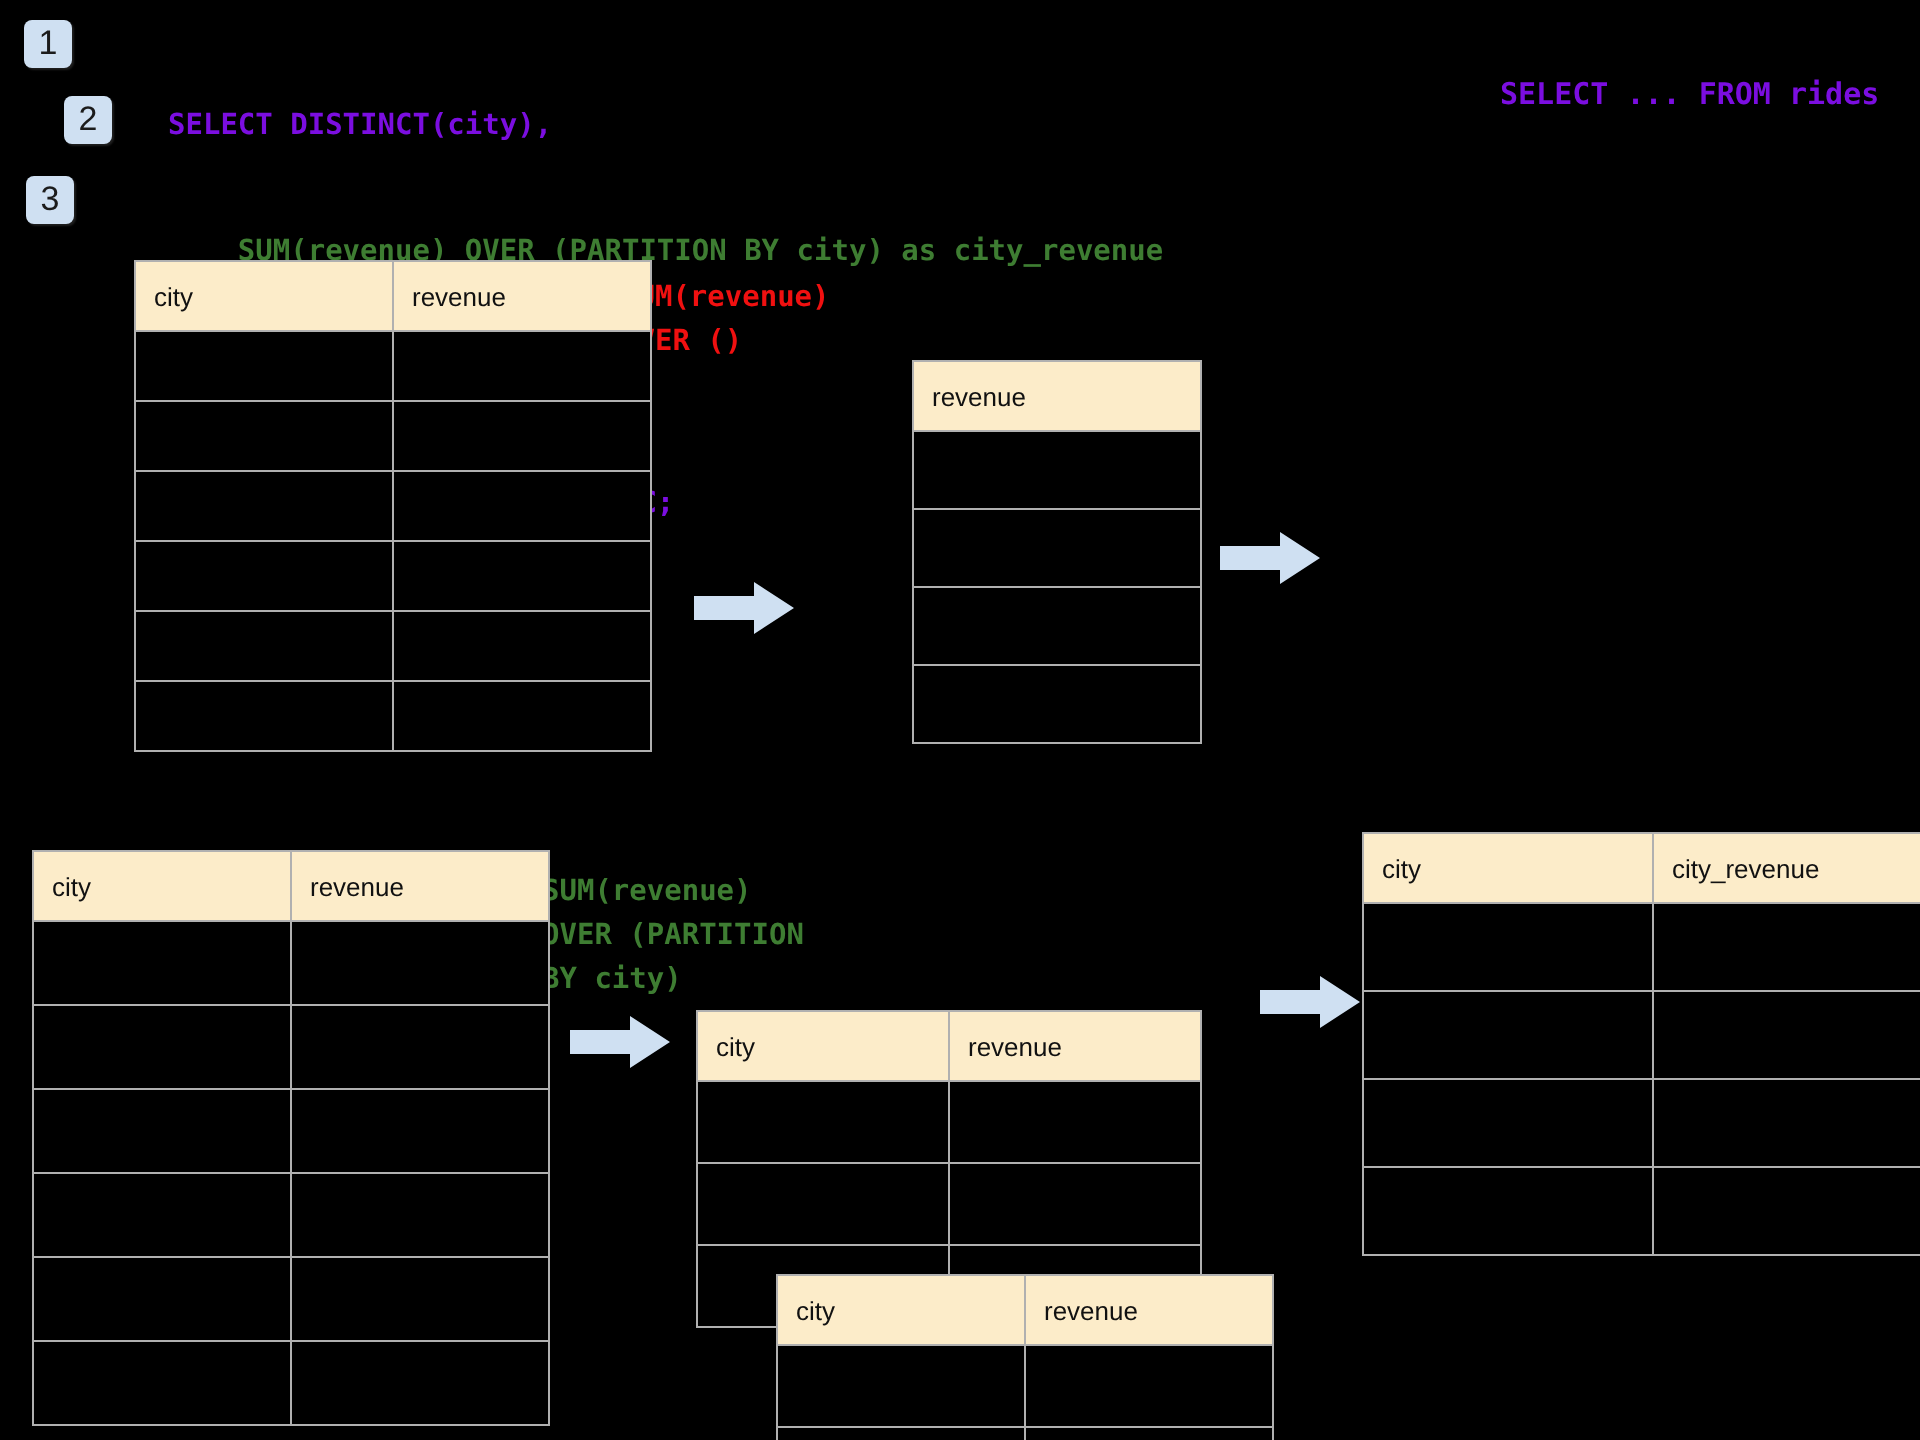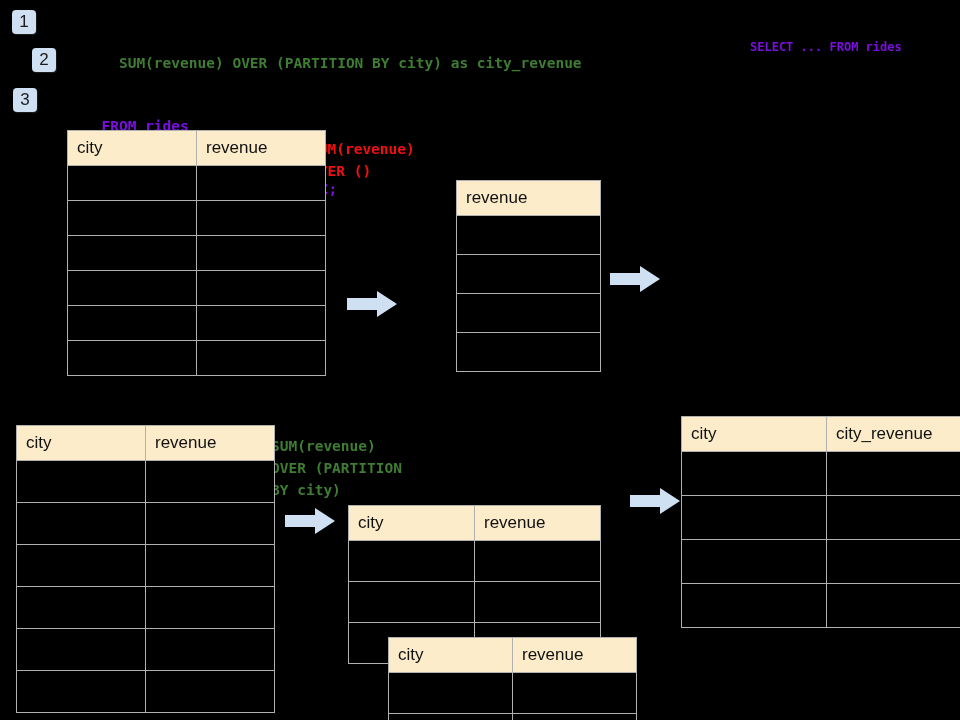--- a/index.html
+++ b/index.html
@@ -46,21 +46,21 @@
   .sql-line { display: block; white-space: pre; }
   .c-purple { color: #7b0ee0; }
   .c-red    { color: #f01010; }
   .c-green  { color: #3e7d32; }
 
   .sql-aside {
     position: absolute;
     left: 750px;
     top: 38px;
     font-family: "DejaVu Sans Mono", "Liberation Mono", monospace;
-    font-size: 12px;
+    font-size: 15px;
     line-height: 19px;
     font-weight: bold;
     color: #7b0ee0;
     white-space: pre;
     width: 200px;
   }
 
   
   .annot {
     position: absolute;
@@ -81,21 +81,21 @@
   .dtable th, .dtable td {
     border: 1px solid #b0b0b0;
     padding: 0;
     margin: 0;
   }
   .dtable th {
     background: #fcecc9;
     color: #111111;
     font-family: "Liberation Sans", sans-serif;
     font-weight: normal;
-    font-size: 17px;
+    font-size: 13px;
     text-align: left;
     padding: 5px 0 5px 9px;
     height: 24px;
     vertical-align: middle;
   }
   .dtable td {
     background: #000000;
     height: 34px;
   }
 
@@ -103,20 +103,21 @@
   .arrow { position: absolute; }
 </style>
 </head>
 <body>
 
 <div class="badge" style="left:12px; top:10px;">1</div>
 <div class="badge" style="left:32px; top:48px;">2</div>
 <div class="badge" style="left:13px; top:88px;">3</div>
 
 <div class="sql-block">
+  <span class="sql-line c-purple">SELECT DISTINCT(city),</span>
   <span class="sql-line c-green">    SUM(revenue) OVER (PARTITION BY city) as city_revenue</span>
   <span class="sql-line c-purple">  FROM rides</span>
   <span class="sql-line c-purple">  ORDER by city_revenue DESC;</span>
 </div>
 
 <div class="sql-aside">SELECT ... FROM rides</div>
 
 <div class="annot c-red" style="left:310px; top:138px;">SUM(revenue)
 OVER ()</div>
 

